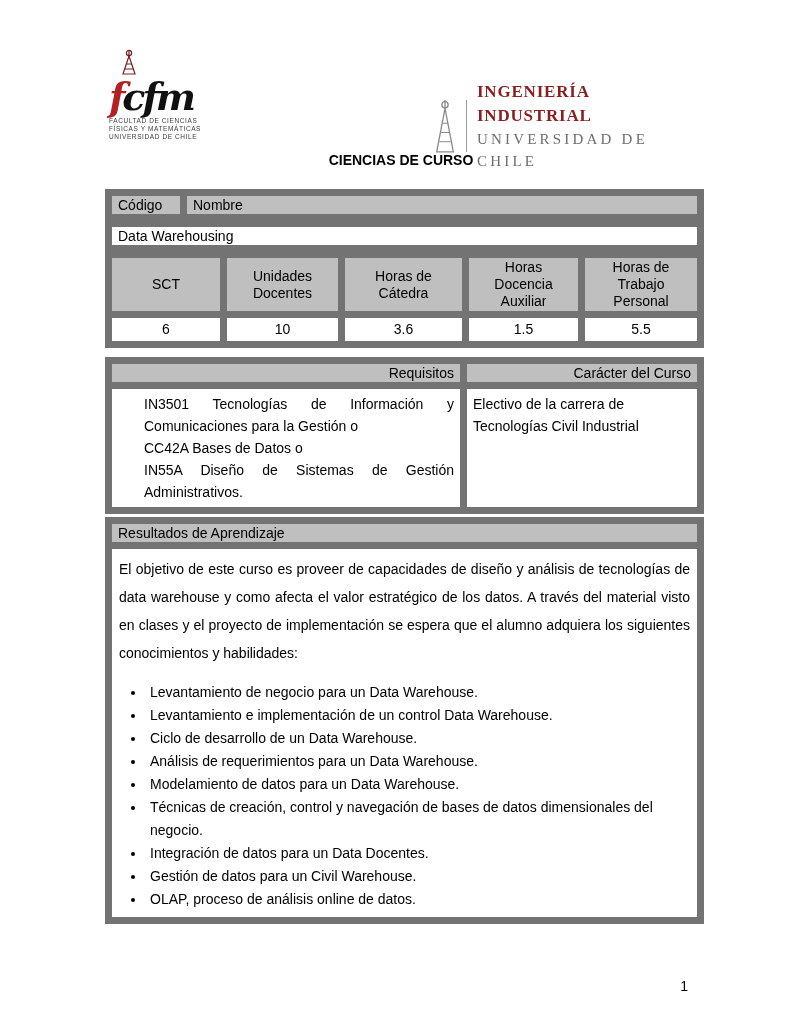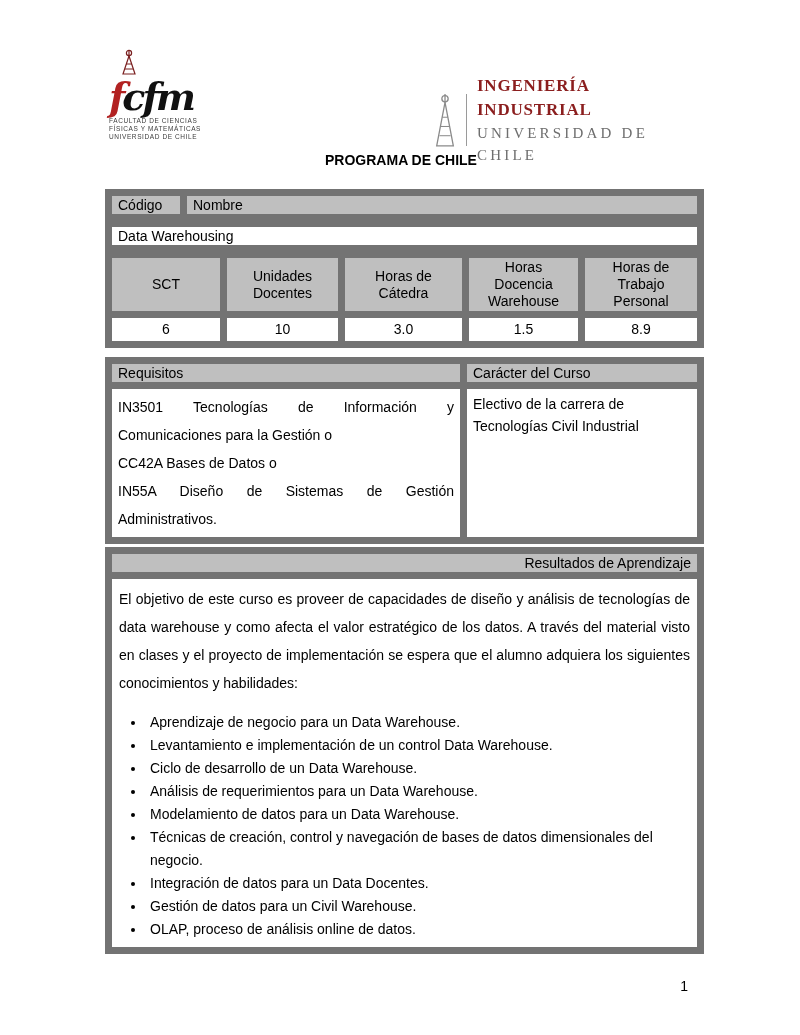--- a/index.html
+++ b/index.html
@@ -27,21 +27,21 @@
     font-size: 38px; line-height: 36px;
     letter-spacing: -3px; color: #111;
   }
   .fcfm-word .accent { color: #b22222; }
   .fcfm-sub {
     margin-top: 2px;
     font-size: 6.5px; letter-spacing: 0.6px;
     color: #3c3c3c; line-height: 8px;
   }
   .logo-ind {
-    position: absolute; left: 328px; top: 29px;
+    position: absolute; left: 328px; top: 35px;
     display: flex; align-items: center;
   }
   .ind-crest { margin-right: 9px; }
   .ind-divider { width: 1px; height: 52px; background: #9a9a9a; margin-right: 10px; }
   .ind-line1 {
     font-family: "Liberation Serif", serif;
     font-weight: 700; font-size: 17px; letter-spacing: 0.8px;
     color: #8b1e1e; line-height: 24px;
   }
   .ind-line2 {
@@ -78,25 +78,25 @@
   .tblA { margin-top: 20px; }
   .tblB { margin-top: -1px; }
   .tblC { margin-top: -1px; }
   .tblD { margin-top: 9px; }
   .tblE { margin-top: 3px; }
 
   .tblA td { height: 19px; }
   .tblB td { height: 18px; }
   .tblC .hrow td { height: 38px; line-height: 17px; text-align: center; }
   .tblC .vrow td { height: 30px; vertical-align: top; padding-top: 3px; text-align: center; }
-  .tblD .hrow td { height: 19px; text-align: left; }
+  .tblD .hrow td { height: 19px; text-align: right; }
   .tblD .crow td { height: 84px; vertical-align: top; padding: 4px 6px; }
-  .req-line { text-align: justify; line-height: 28px; }
+  .req-line { text-align: justify; line-height: 22px; margin-left: 26px; }
   .caracter-text { line-height: 22px; }
-  .tblE .hrow td { height: 19px; text-align: right; }
+  .tblE .hrow td { height: 19px; text-align: left; }
   .tblE .crow td { height: 268px; vertical-align: top; padding: 6px 7px; }
 
   .intro-par { text-align: justify; line-height: 28px; }
   .bullet-list { margin: 14px 0 0 27px; }
   .bullet-list li { line-height: 23px; padding-left: 4px; }
 
   
   .page-number {
     position: absolute;
     top: 978px; right: 112px;
@@ -137,21 +137,21 @@
       </svg>
       <div class="ind-divider"></div>
       <div>
         <div class="ind-line1">INGENIERÍA INDUSTRIAL</div>
         <div class="ind-line2">UNIVERSIDAD DE CHILE</div>
       </div>
     </div>
 
   </div>
 
-  <div class="doc-title">PROGRAMA DE CHILE</div>
+  <div class="doc-title">CIENCIAS DE CURSO</div>
 
   <table class="tblA">
     <colgroup>
         <col style="width:75px">
         <col style="width:517px">
       </colgroup>
     <tbody>
         <tr>
       <td class="hdr">Código</td>
       <td class="hdr">Nombre</td>
@@ -176,29 +176,29 @@
         <col style="width:118px">
         <col style="width:124px">
       <col style="width:116px">
         <col style="width:119px">
     </colgroup>
     <tbody>
         <tr class="hrow">
       <td class="hdr">SCT</td>
       <td class="hdr">Unidades Docentes</td>
       <td class="hdr">Horas de Cátedra</td>
-      <td class="hdr">Horas Docencia Warehouse</td>
+      <td class="hdr">Horas Docencia Auxiliar</td>
       <td class="hdr">Horas de Trabajo Personal</td>
     </tr>
     <tr class="vrow">
       <td>6</td>
       <td>10</td>
-      <td>3.0</td>
+      <td>3.6</td>
       <td>1.5</td>
-      <td>8.9</td>
+      <td>5.5</td>
     </tr>
   </tbody>
     </table>
 
   <table class="tblD">
     <colgroup>
         <col style="width:355px">
         <col style="width:237px">
       </colgroup>
     <tbody>
@@ -224,21 +224,21 @@
         <col style="width:592px">
       </colgroup>
     <tbody>
         <tr class="hrow">
       <td class="hdr">Resultados de Aprendizaje</td>
     </tr>
     <tr class="crow">
       <td>
         <div class="intro-par">El objetivo de este curso es proveer de capacidades de diseño y análisis de tecnologías de data warehouse y como afecta el valor estratégico de los datos. A través del material visto en clases y el proyecto de implementación se espera que el alumno adquiera los siguientes conocimientos y habilidades:</div>
         <ul class="bullet-list">
-          <li>Aprendizaje de negocio para un Data Warehouse.</li>
+          <li>Levantamiento de negocio para un Data Warehouse.</li>
           <li>Levantamiento e implementación de un control Data Warehouse.</li>
           <li>Ciclo de desarrollo de un Data Warehouse.</li>
           <li>Análisis de requerimientos para un Data Warehouse.</li>
           <li>Modelamiento de datos para un Data Warehouse.</li>
           <li>Técnicas de creación, control y navegación de bases de datos dimensionales del negocio.</li>
           <li>Integración de datos para un Data Docentes.</li>
           <li>Gestión de datos para un Civil Warehouse.</li>
           <li>OLAP, proceso de análisis online de datos.</li>
         </ul>
       </td>

